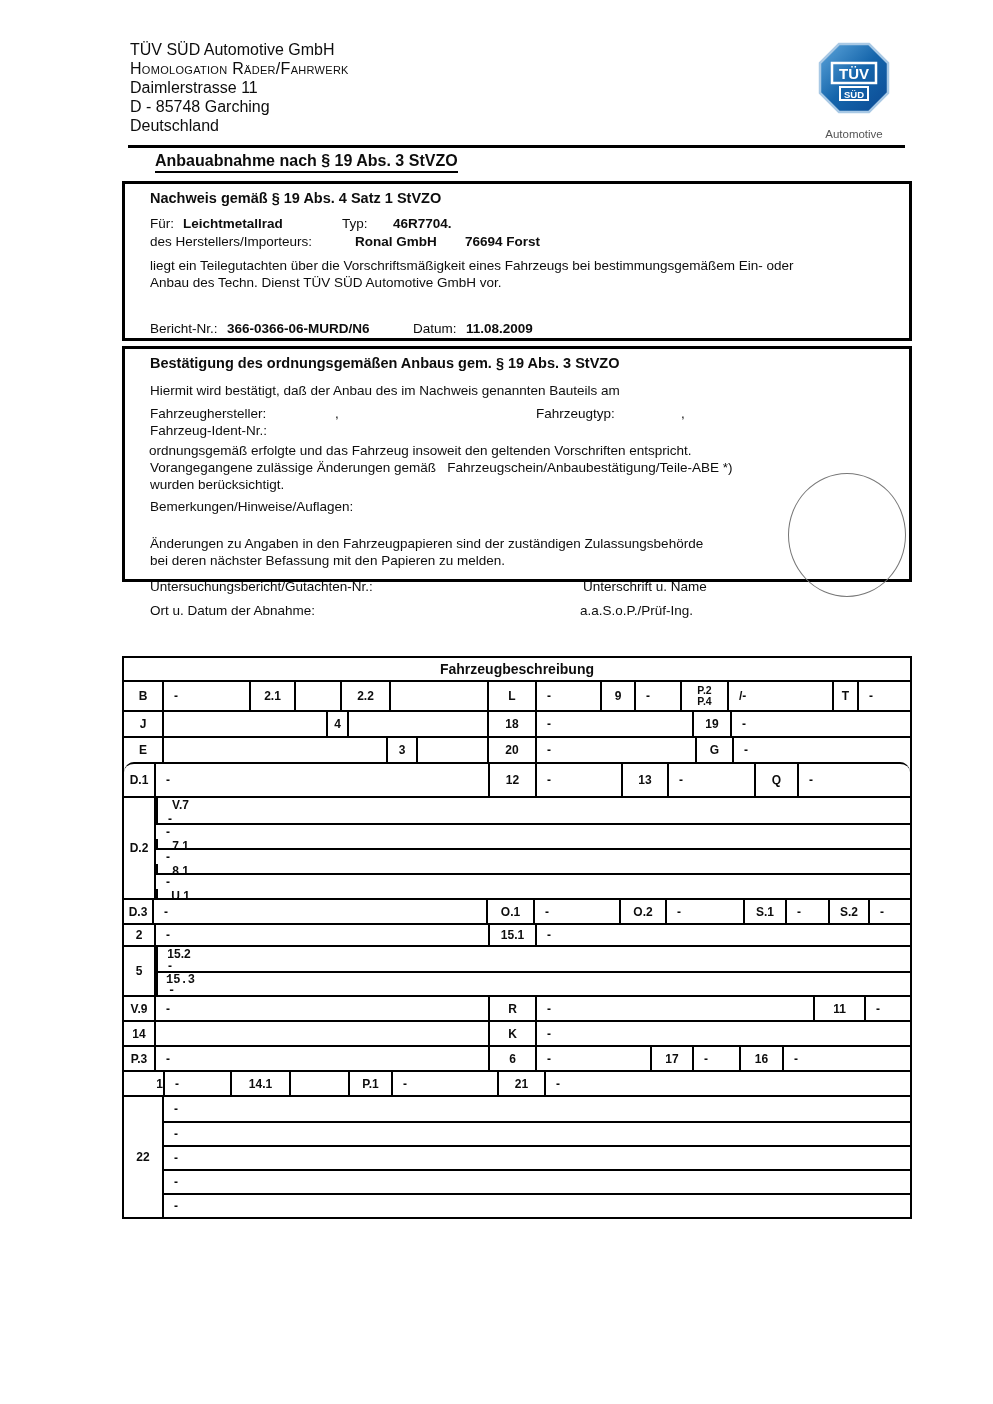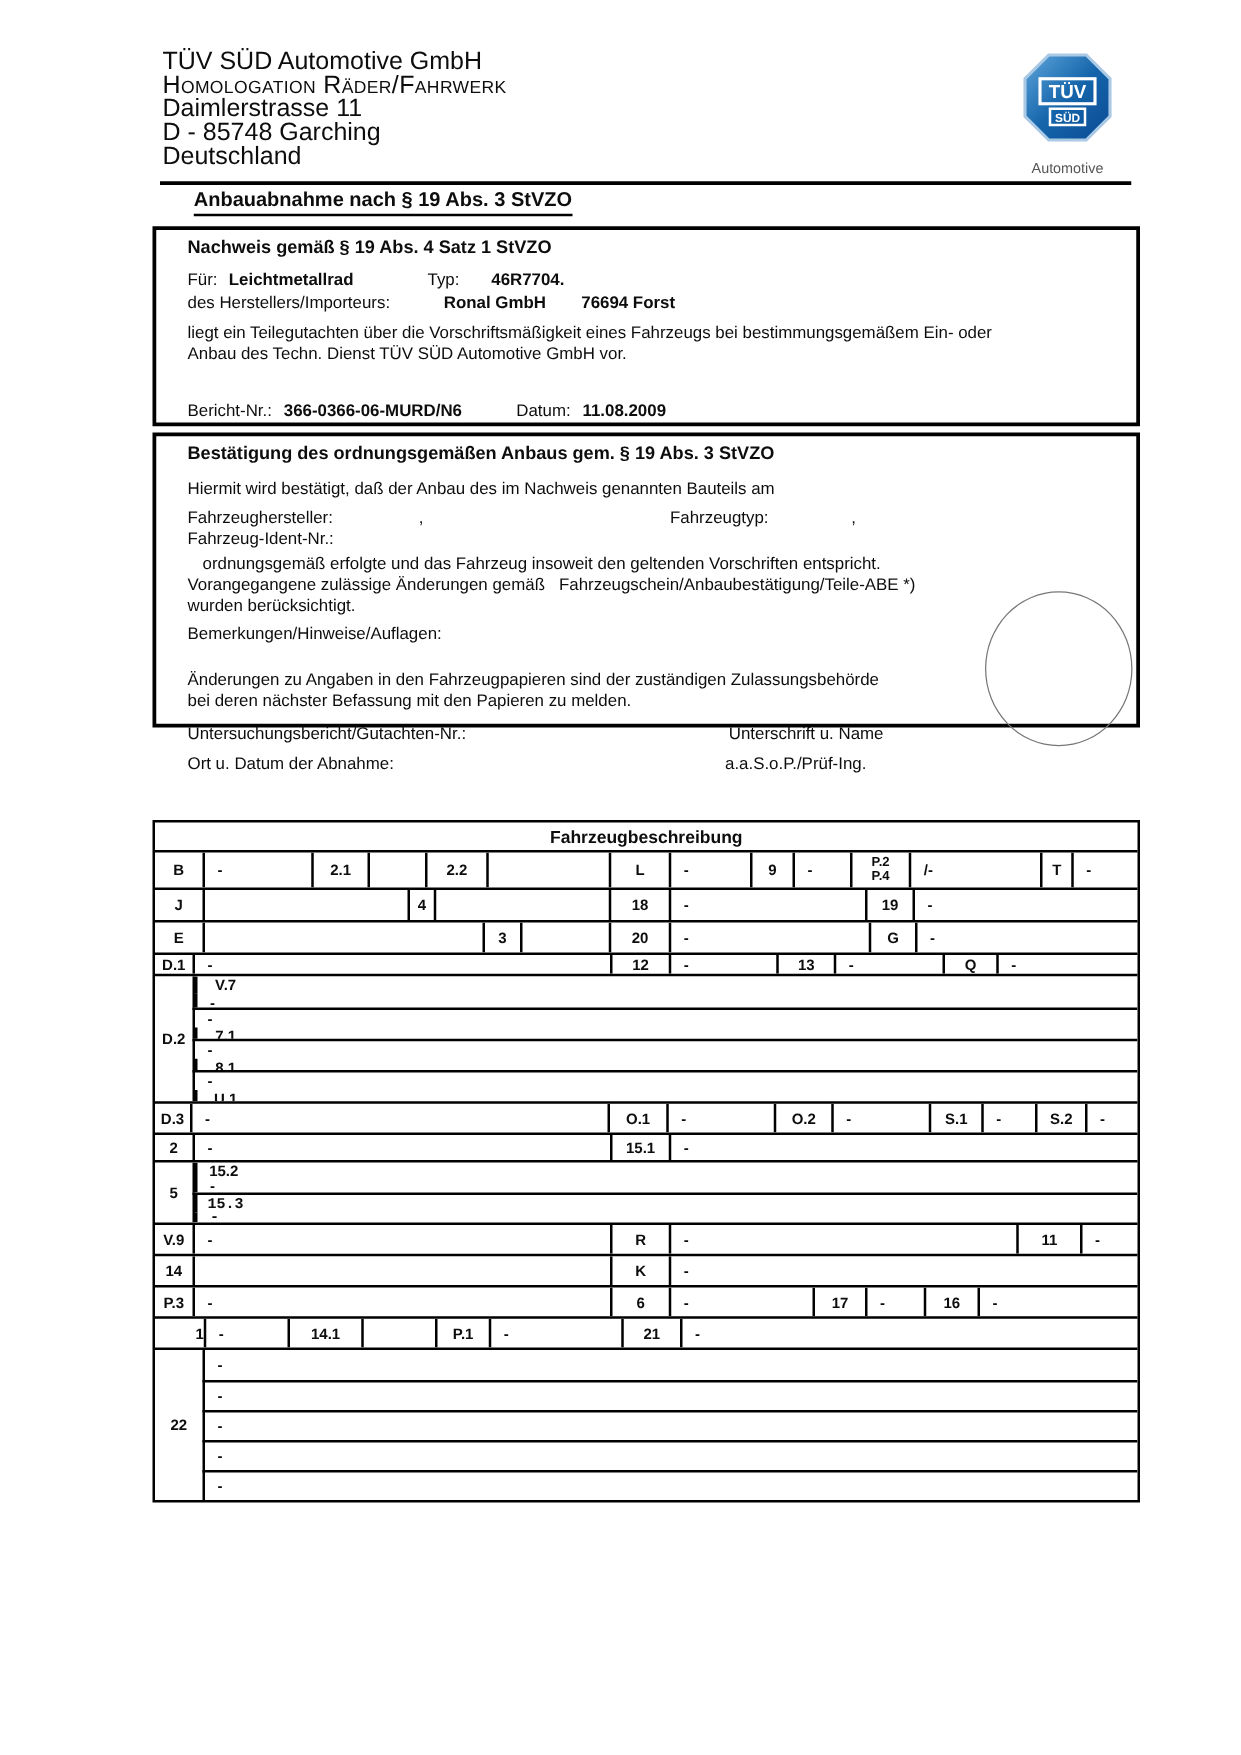--- a/index.html
+++ b/index.html
@@ -1,20 +1,20 @@
 <!DOCTYPE html>
 <html><head>
 <meta charset="utf-8">
 <style>
   html,body{margin:0;padding:0;background:#fff;}
   .page{position:relative;width:993px;height:1404px;background:#fff;overflow:hidden;
         font-family:"Liberation Sans","DejaVu Sans",sans-serif;color:#0d0d0d;}
   .abs{position:absolute;}
   
-  .sender{left:130px;top:40px;font-size:20px;line-height:19px;}
+  .sender{left:130px;top:40px;font-size:16px;line-height:19px;}
   .sc{font-variant:small-caps;letter-spacing:.3px;}
   .logo-wrap{left:816px;top:42px;width:76px;text-align:center;}
   .logo-caption{display:block;margin-top:10px;font-size:11.5px;color:#555;}
   .head-rule{left:128px;top:145px;width:777px;height:3px;background:#000;}
   .doc-title{left:155px;top:152px;font-size:16px;font-weight:bold;
              border-bottom:2px solid #000;padding-bottom:1px;display:inline-block;}
   
   .box{left:122px;width:790px;border:3px solid #000;box-sizing:border-box;background:#fff;}
   .box1{top:181px;height:160px;}
   .box2{top:346px;height:236px;}
@@ -96,21 +96,21 @@
   </div>
 
   <div class="abs box box2">
     <span class="abs bh" style="left:25px;top:6px;">Bestätigung des ordnungsgemäßen Anbaus gem. § 19 Abs. 3 StVZO</span>
     <span class="abs" style="left:25px;top:33px;">Hiermit wird bestätigt, daß der Anbau des im Nachweis genannten Bauteils am</span>
     <span class="abs" style="left:25px;top:56px;">Fahrzeughersteller:</span>
     <span class="abs" style="left:210px;top:56px;">,</span>
     <span class="abs" style="left:411px;top:56px;">Fahrzeugtyp:</span>
     <span class="abs" style="left:556px;top:56px;">,</span>
     <span class="abs" style="left:25px;top:73px;">Fahrzeug-Ident-Nr.:</span>
-    <span class="abs" style="left:37px;top:93px;">ordnungsgemäß erfolgte und das Fahrzeug insoweit den geltenden Vorschriften entspricht.</span>
+    <span class="abs" style="left:24px;top:93px;">ordnungsgemäß erfolgte und das Fahrzeug insoweit den geltenden Vorschriften entspricht.</span>
     <span class="abs" style="left:25px;top:110px;">Vorangegangene zulässige Änderungen gemäß   Fahrzeugschein/Anbaubestätigung/Teile-ABE *)</span>
     <span class="abs" style="left:25px;top:127px;">wurden berücksichtigt.</span>
     <span class="abs" style="left:25px;top:149px;">Bemerkungen/Hinweise/Auflagen:</span>
     <span class="abs" style="left:25px;top:186px;">Änderungen zu Angaben in den Fahrzeugpapieren sind der zuständigen Zulassungsbehörde</span>
     <span class="abs" style="left:25px;top:203px;">bei deren nächster Befassung mit den Papieren zu melden.</span>
     <span class="abs" style="left:25px;top:229px;">Untersuchungsbericht/Gutachten-Nr.:</span>
     <span class="abs" style="left:458px;top:229px;">Unterschrift u. Name</span>
     <span class="abs" style="left:25px;top:253px;">Ort u. Datum der Abnahme:</span>
     <span class="abs" style="left:455px;top:253px;">a.a.S.o.P./Prüf-Ing.</span>
     <div class="abs stamp" style="left:663px;top:124px;width:116px;height:122px;"></div>
@@ -149,21 +149,21 @@
         <div class="t-row" style="height: 26px;">
           <div class="t-cell k" style="width: 38px;">E</div>
           <div class="t-cell e" style="width: 224px;"></div>
           <div class="t-cell k" style="width: 30px;">3</div>
           <div class="t-cell e" style="width: 71px;"></div>
           <div class="t-cell k" style="width: 48px;">20</div>
           <div class="t-cell v" style="width: 160px;">-</div>
           <div class="t-cell k" style="width: 37px;">G</div>
           <div class="t-cell v last">-</div>
         </div>
-        <div class="t-row" style="height: 17px;">
+        <div class="t-row" style="height: 34px; border-radius: 10px;">
           <div class="t-cell k" style="width: 30px;">D.1</div>
           <div class="t-cell v" style="width: 334px;">-</div>
           <div class="t-cell k" style="width: 47px;">12</div>
           <div class="t-cell v" style="width: 86px;">-</div>
           <div class="t-cell k" style="width: 46px;">13</div>
           <div class="t-cell v" style="width: 87px;">-</div>
           <div class="t-cell k" style="width: 43px;">Q</div>
           <div class="t-cell v last">-</div>
         </div>
         <div class="t-row t-group">

